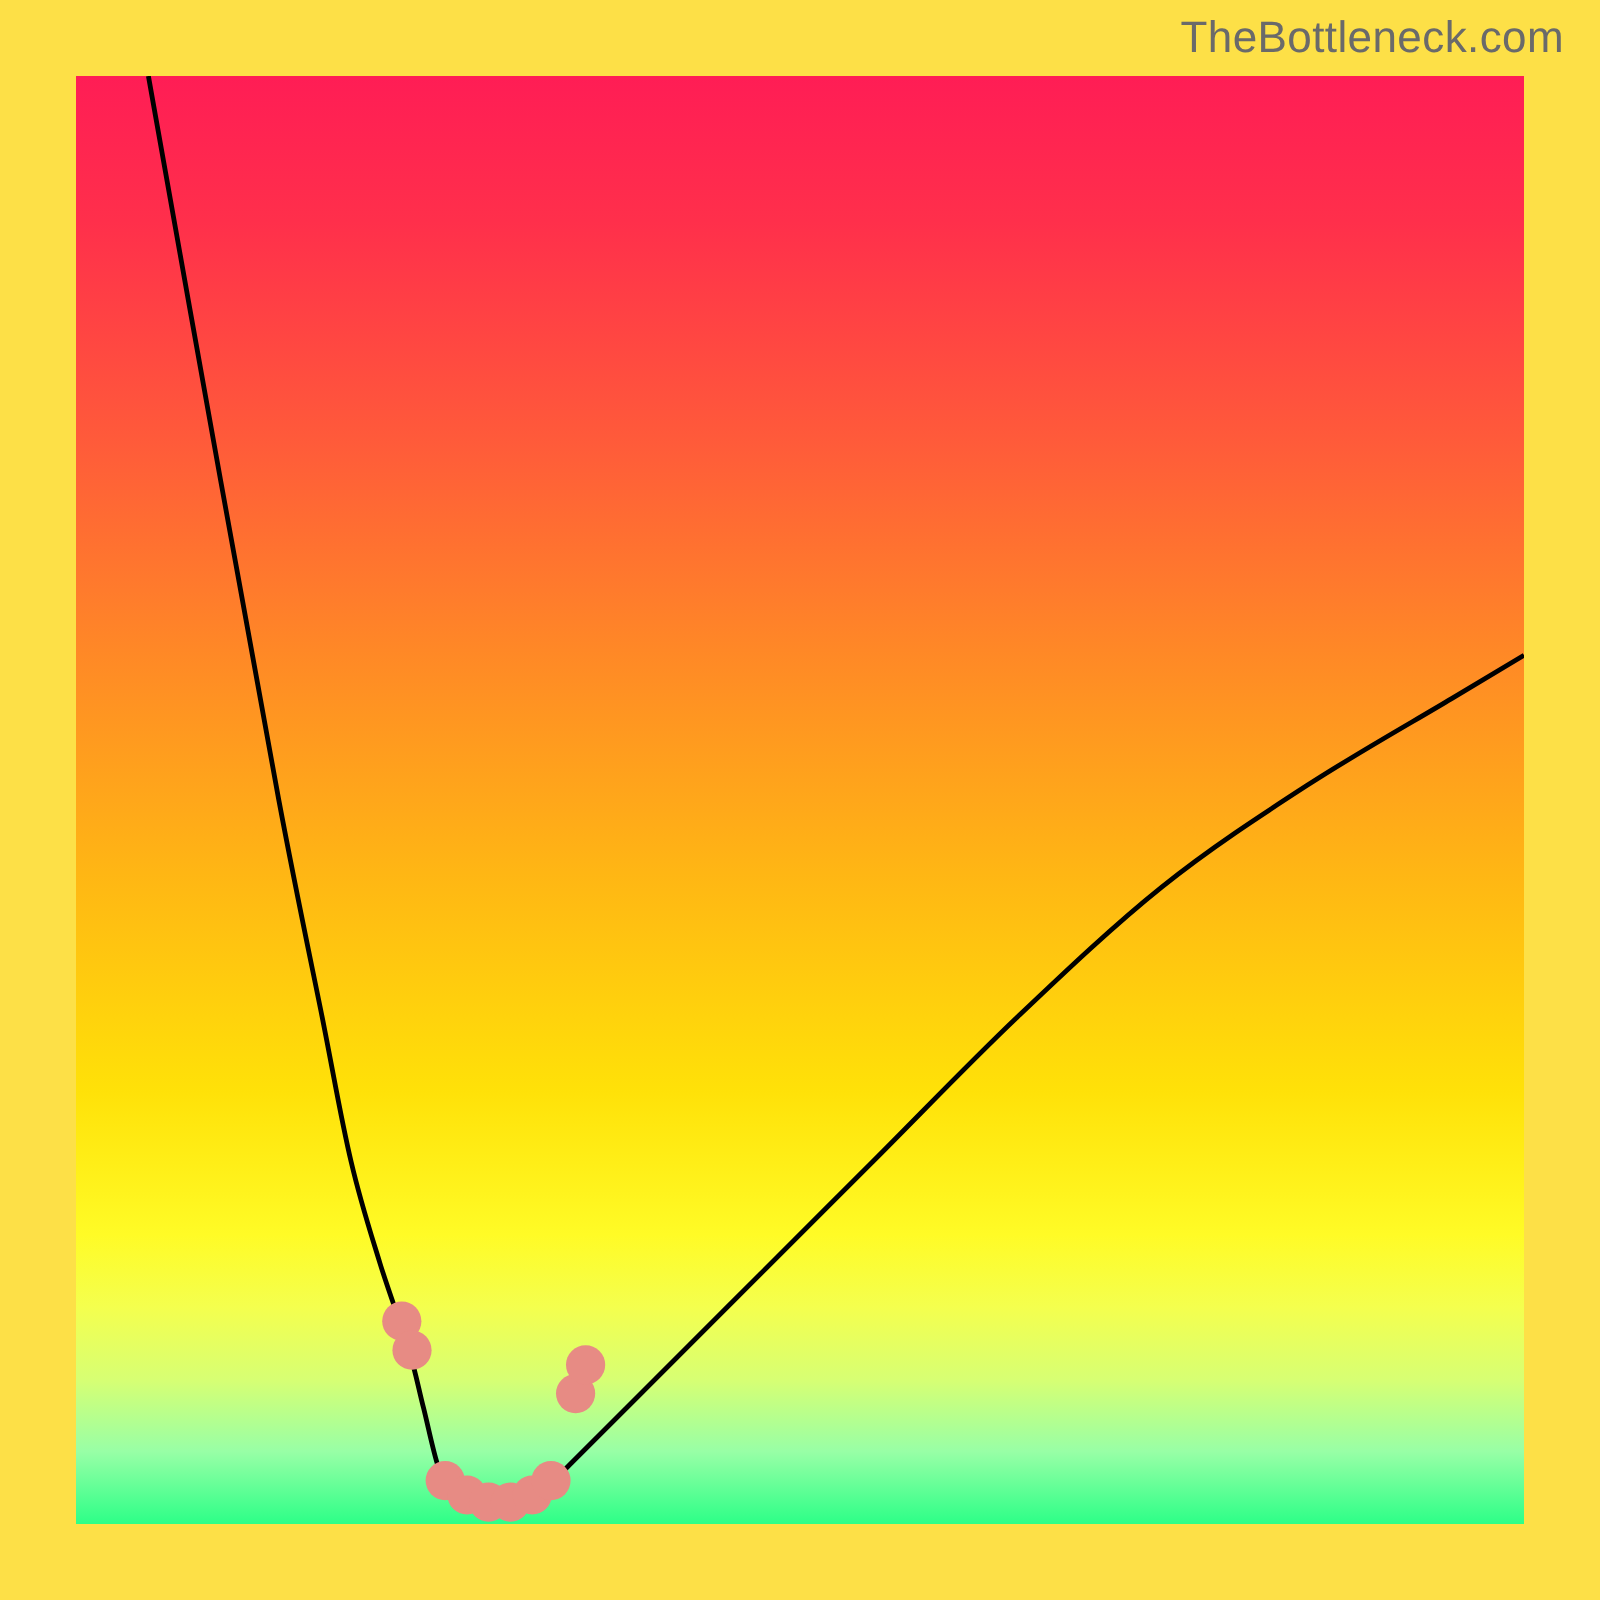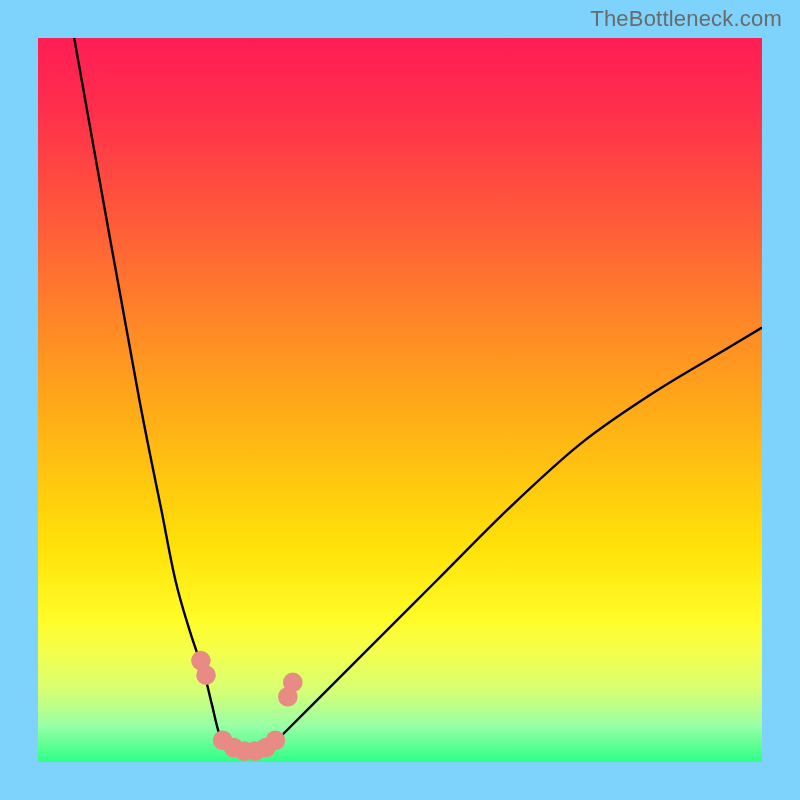--- a/index.html
+++ b/index.html
@@ -6,21 +6,21 @@
     margin: 0;
     padding: 0;
     width: 800px;
     height: 800px;
     background: #000;
     font-family: Arial, Helvetica, sans-serif;
   }
   .outer {
     width: 800px;
     height: 800px;
-    background: #7dd3fc;
+    background: #fde047;
     position: relative;
   }
   .watermark {
     position: absolute;
     top: 6px;
     right: 18px;
     color: #6a6a6a;
     font-size: 22px;
     font-weight: 500;
     letter-spacing: 0.2px;

